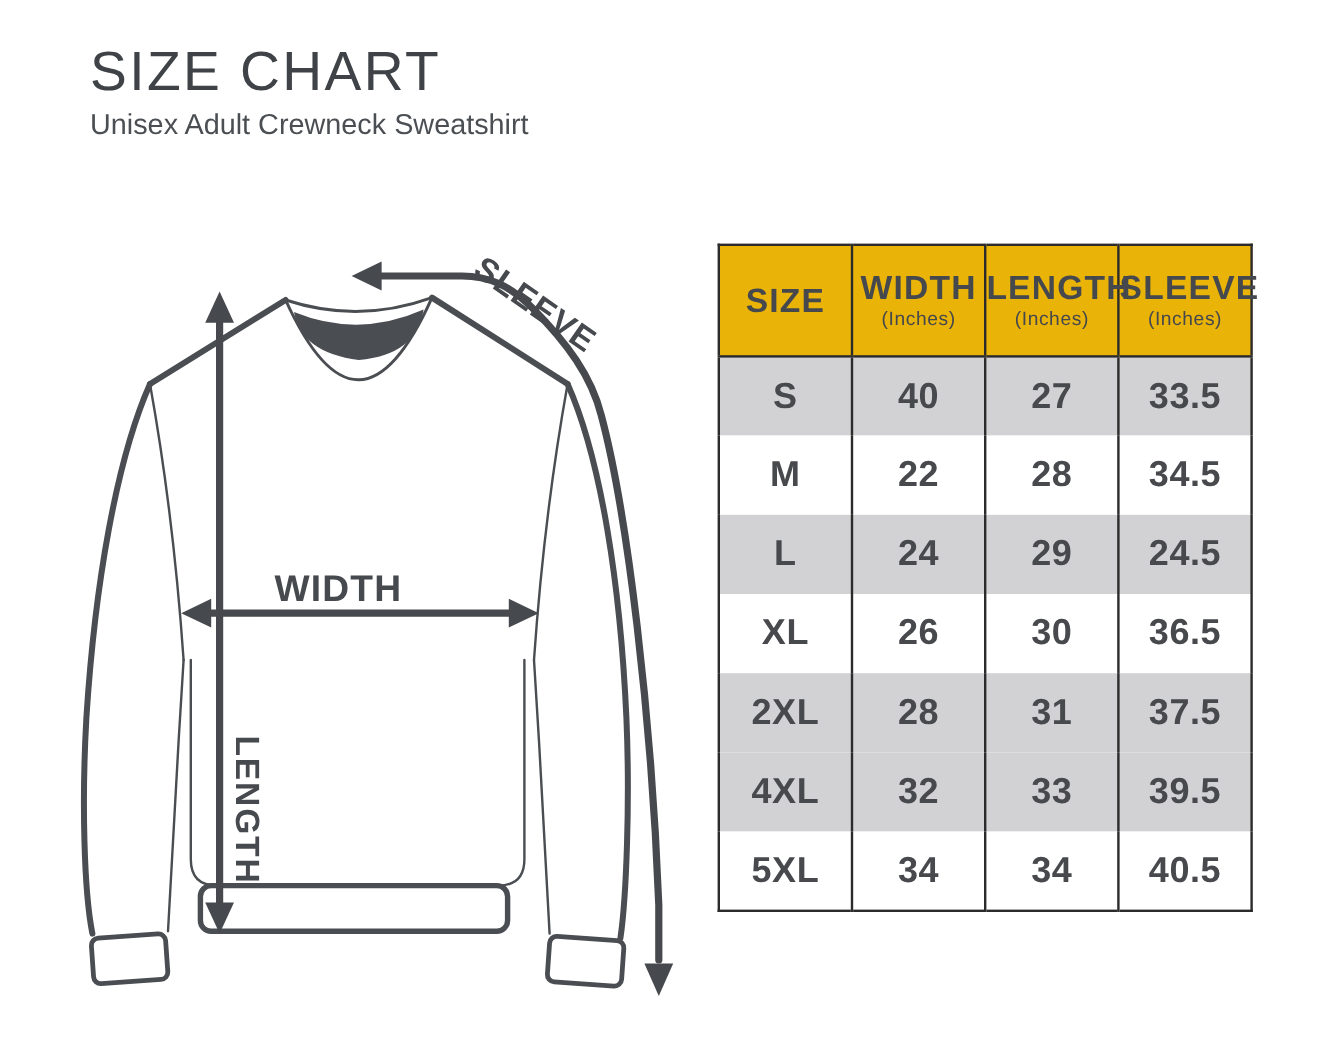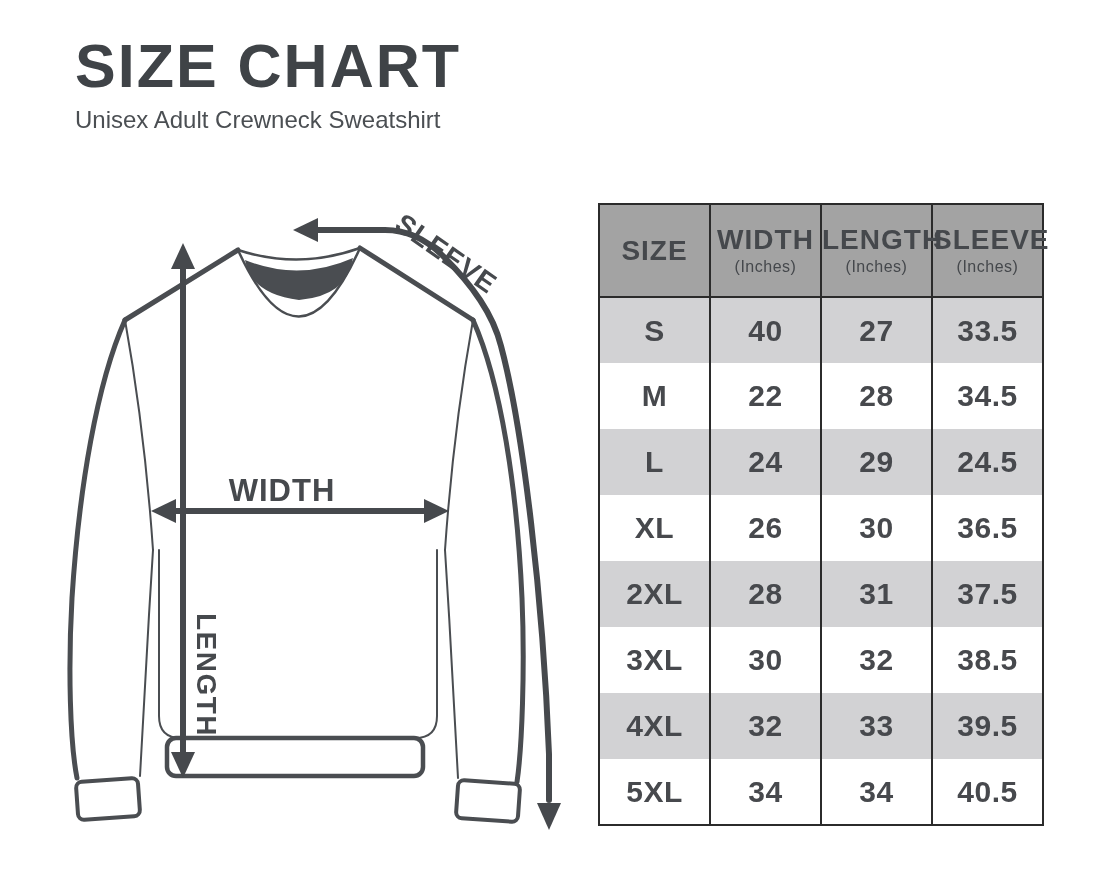--- a/index.html
+++ b/index.html
@@ -13,21 +13,21 @@
   body{
     width:1100px;height:880px;position:relative;overflow:hidden;
     background:#ffffff;
     font-family:"Liberation Sans","DejaVu Sans",sans-serif;
     color:var(--ink);
   }
 
   
   .brand{position:absolute;left:75px;top:36px;}
   .brand h1{
-    margin:0;font-size:61px;line-height:1;font-weight:700;
+    margin:0;font-size:46px;line-height:1;font-weight:400;
     letter-spacing:2px;color:var(--title-ink);
   }
   .brand h2{
     margin:16px 0 0;font-size:30px;line-height:1;font-weight:700;
     letter-spacing:1.5px;color:#44474b;
   }
   .brand p{
     margin:10px 0 0;font-size:24px;line-height:1.1;font-weight:400;color:#4b4f53;
   }
 
@@ -44,21 +44,21 @@
     position:absolute;left:598px;top:203px;width:446px;
     border-collapse:collapse;table-layout:fixed;
     border:2.5px solid var(--border);
   }
   .size-table th,.size-table td{
     padding:0;text-align:center;vertical-align:middle;
     color:var(--ink);
   }
   .size-table th+th,.size-table td+td{border-left:2.5px solid var(--border);}
   .size-table thead tr{height:93px;}
-  .size-table thead th{border-bottom:2.5px solid var(--border);background:#a3a3a3;}
+  .size-table thead th{border-bottom:2.5px solid var(--border);background:#eab308;}
   .size-table tbody tr{height:66px;background:#ffffff;}
   .size-table tbody tr.stripe{background:var(--stripe);}
   .col-label{font-size:28px;font-weight:700;letter-spacing:1px;line-height:1.05;color:#45484c;}
   .col-unit{font-size:16px;font-weight:400;letter-spacing:.5px;margin-top:3px;color:#45484c;min-height:15px;}
   .size-table td{font-size:30px;font-weight:700;letter-spacing:.5px;color:#47494d;}
 </style>
 </head>
 <body>
 
 <div class="brand">
@@ -167,26 +167,20 @@
       <td>26</td>
       <td>30</td>
       <td>36.5</td>
     </tr>
     <tr class="stripe">
       <td>2XL</td>
       <td>28</td>
       <td>31</td>
       <td>37.5</td>
     </tr>
-    <tr>
-      <td>3XL</td>
-      <td>30</td>
-      <td>32</td>
-      <td>38.5</td>
-    </tr>
     <tr class="stripe">
       <td>4XL</td>
       <td>32</td>
       <td>33</td>
       <td>39.5</td>
     </tr>
     <tr>
       <td>5XL</td>
       <td>34</td>
       <td>34</td>

